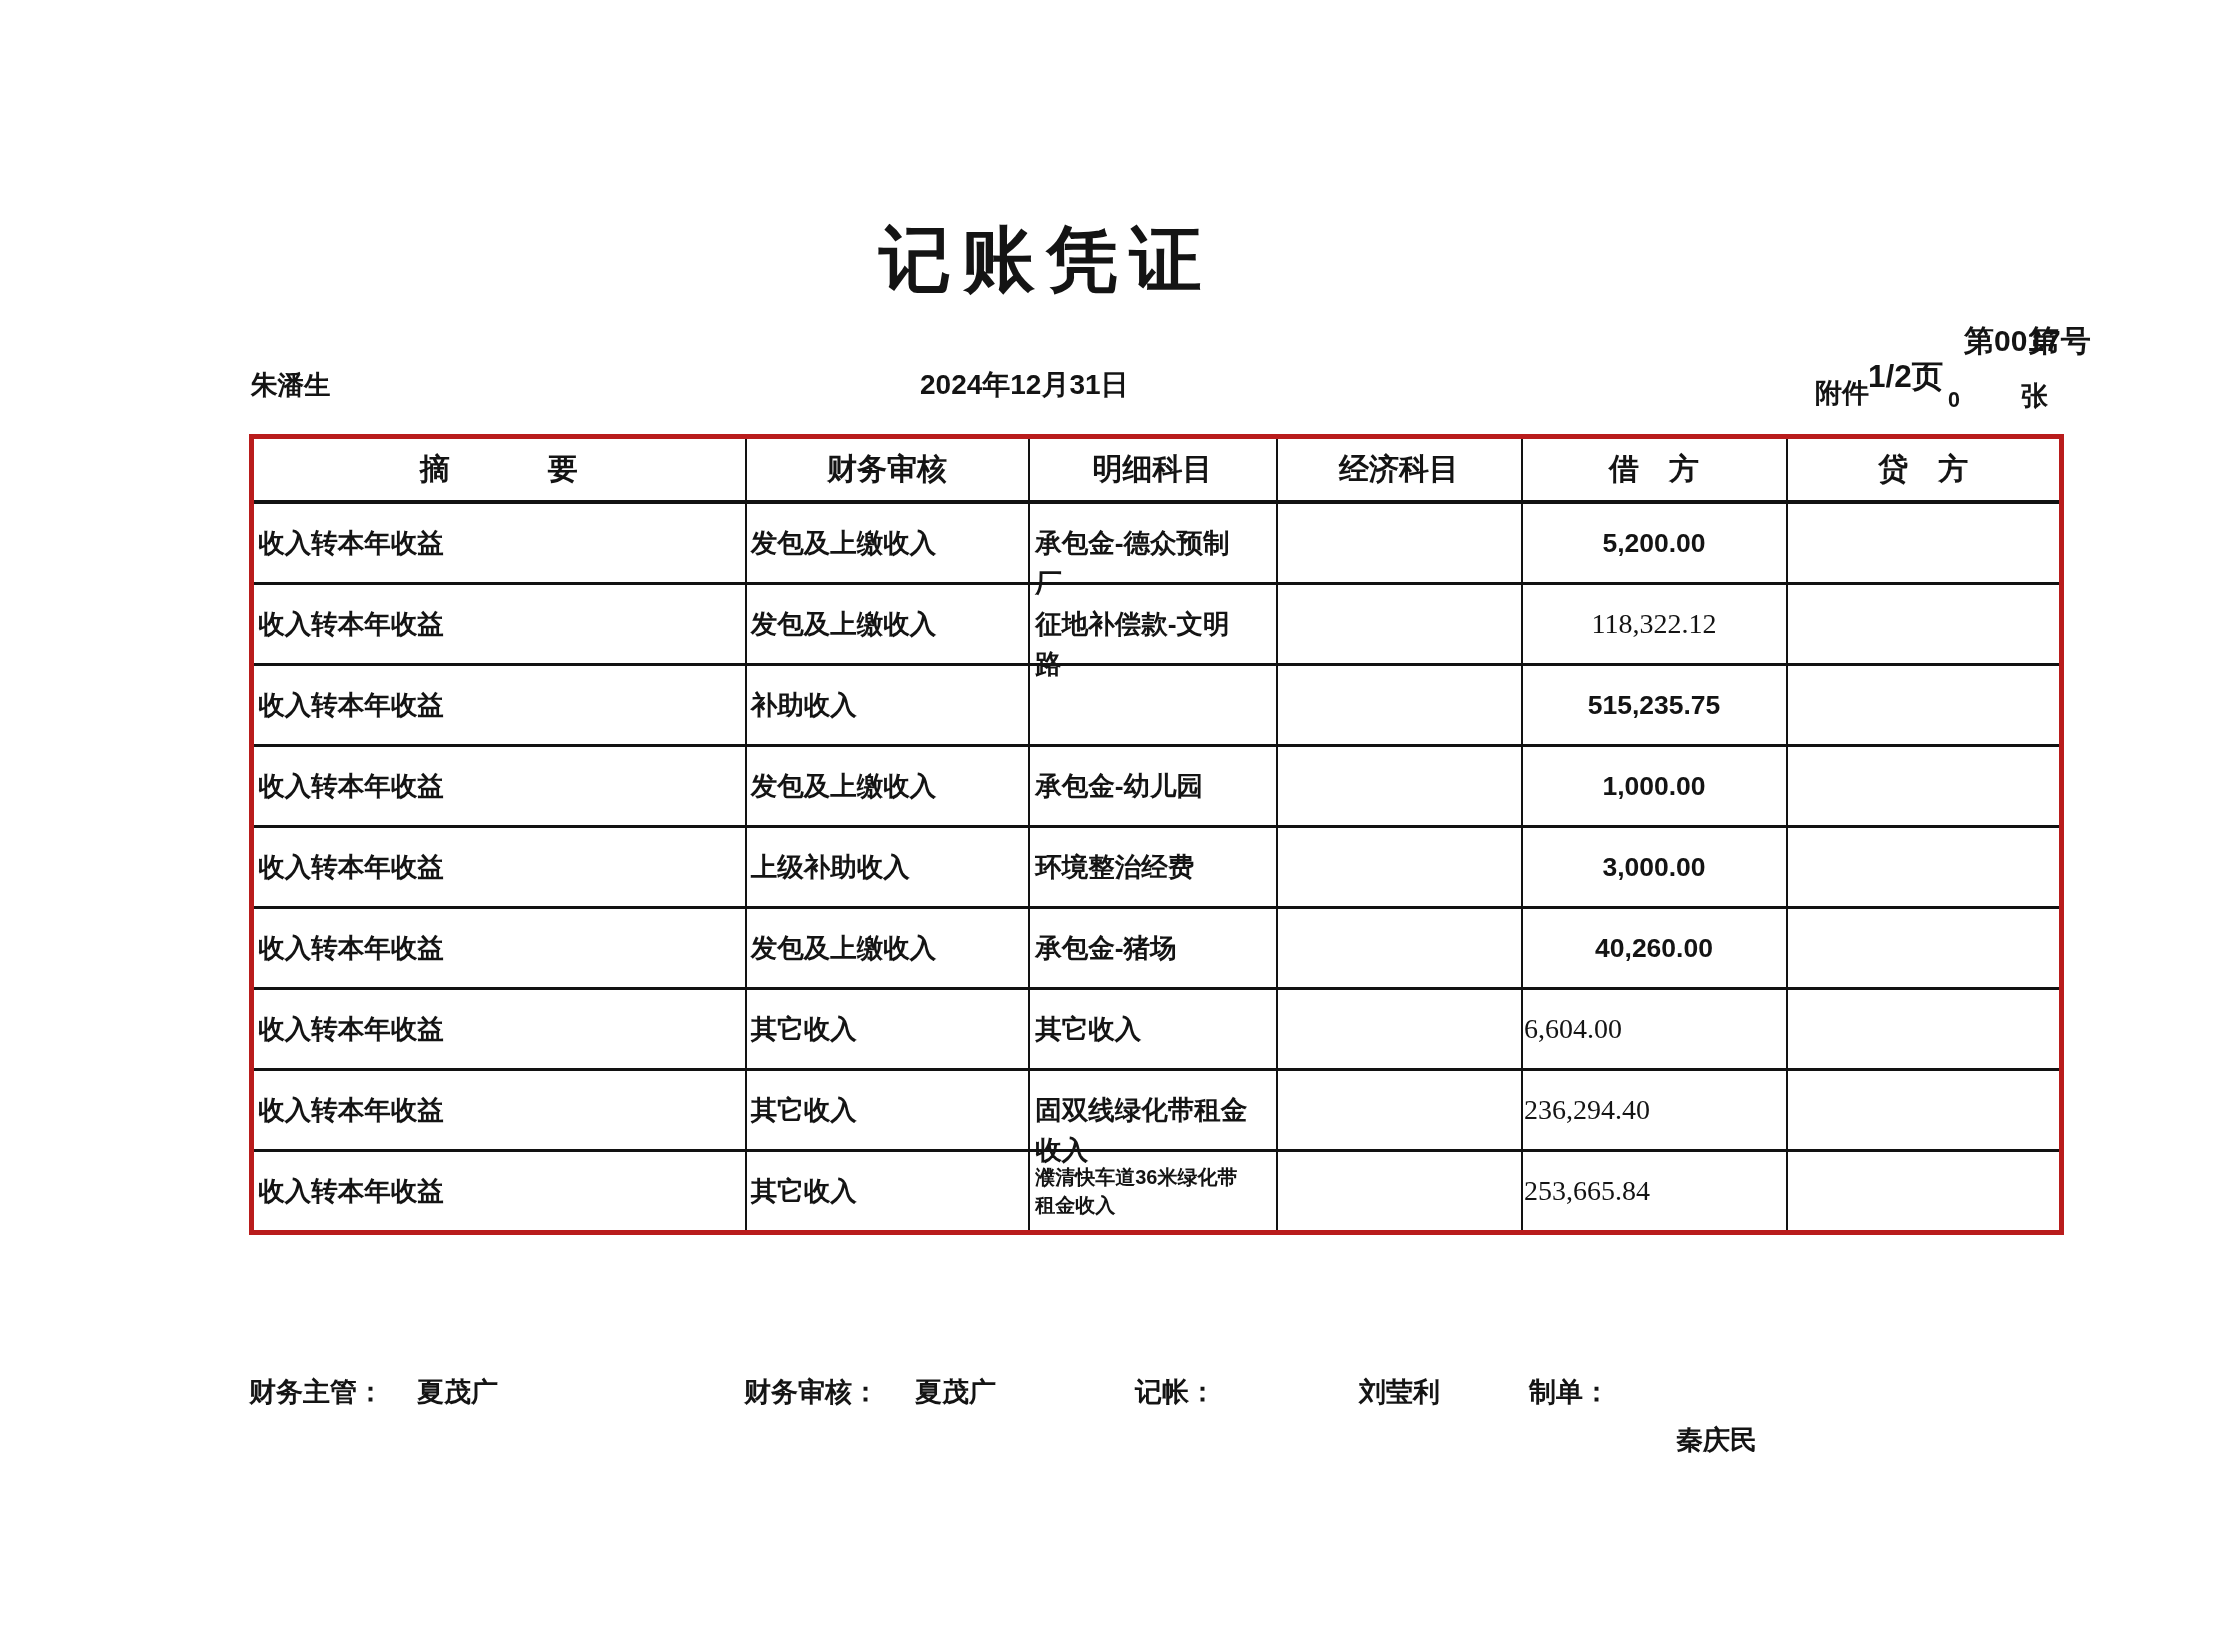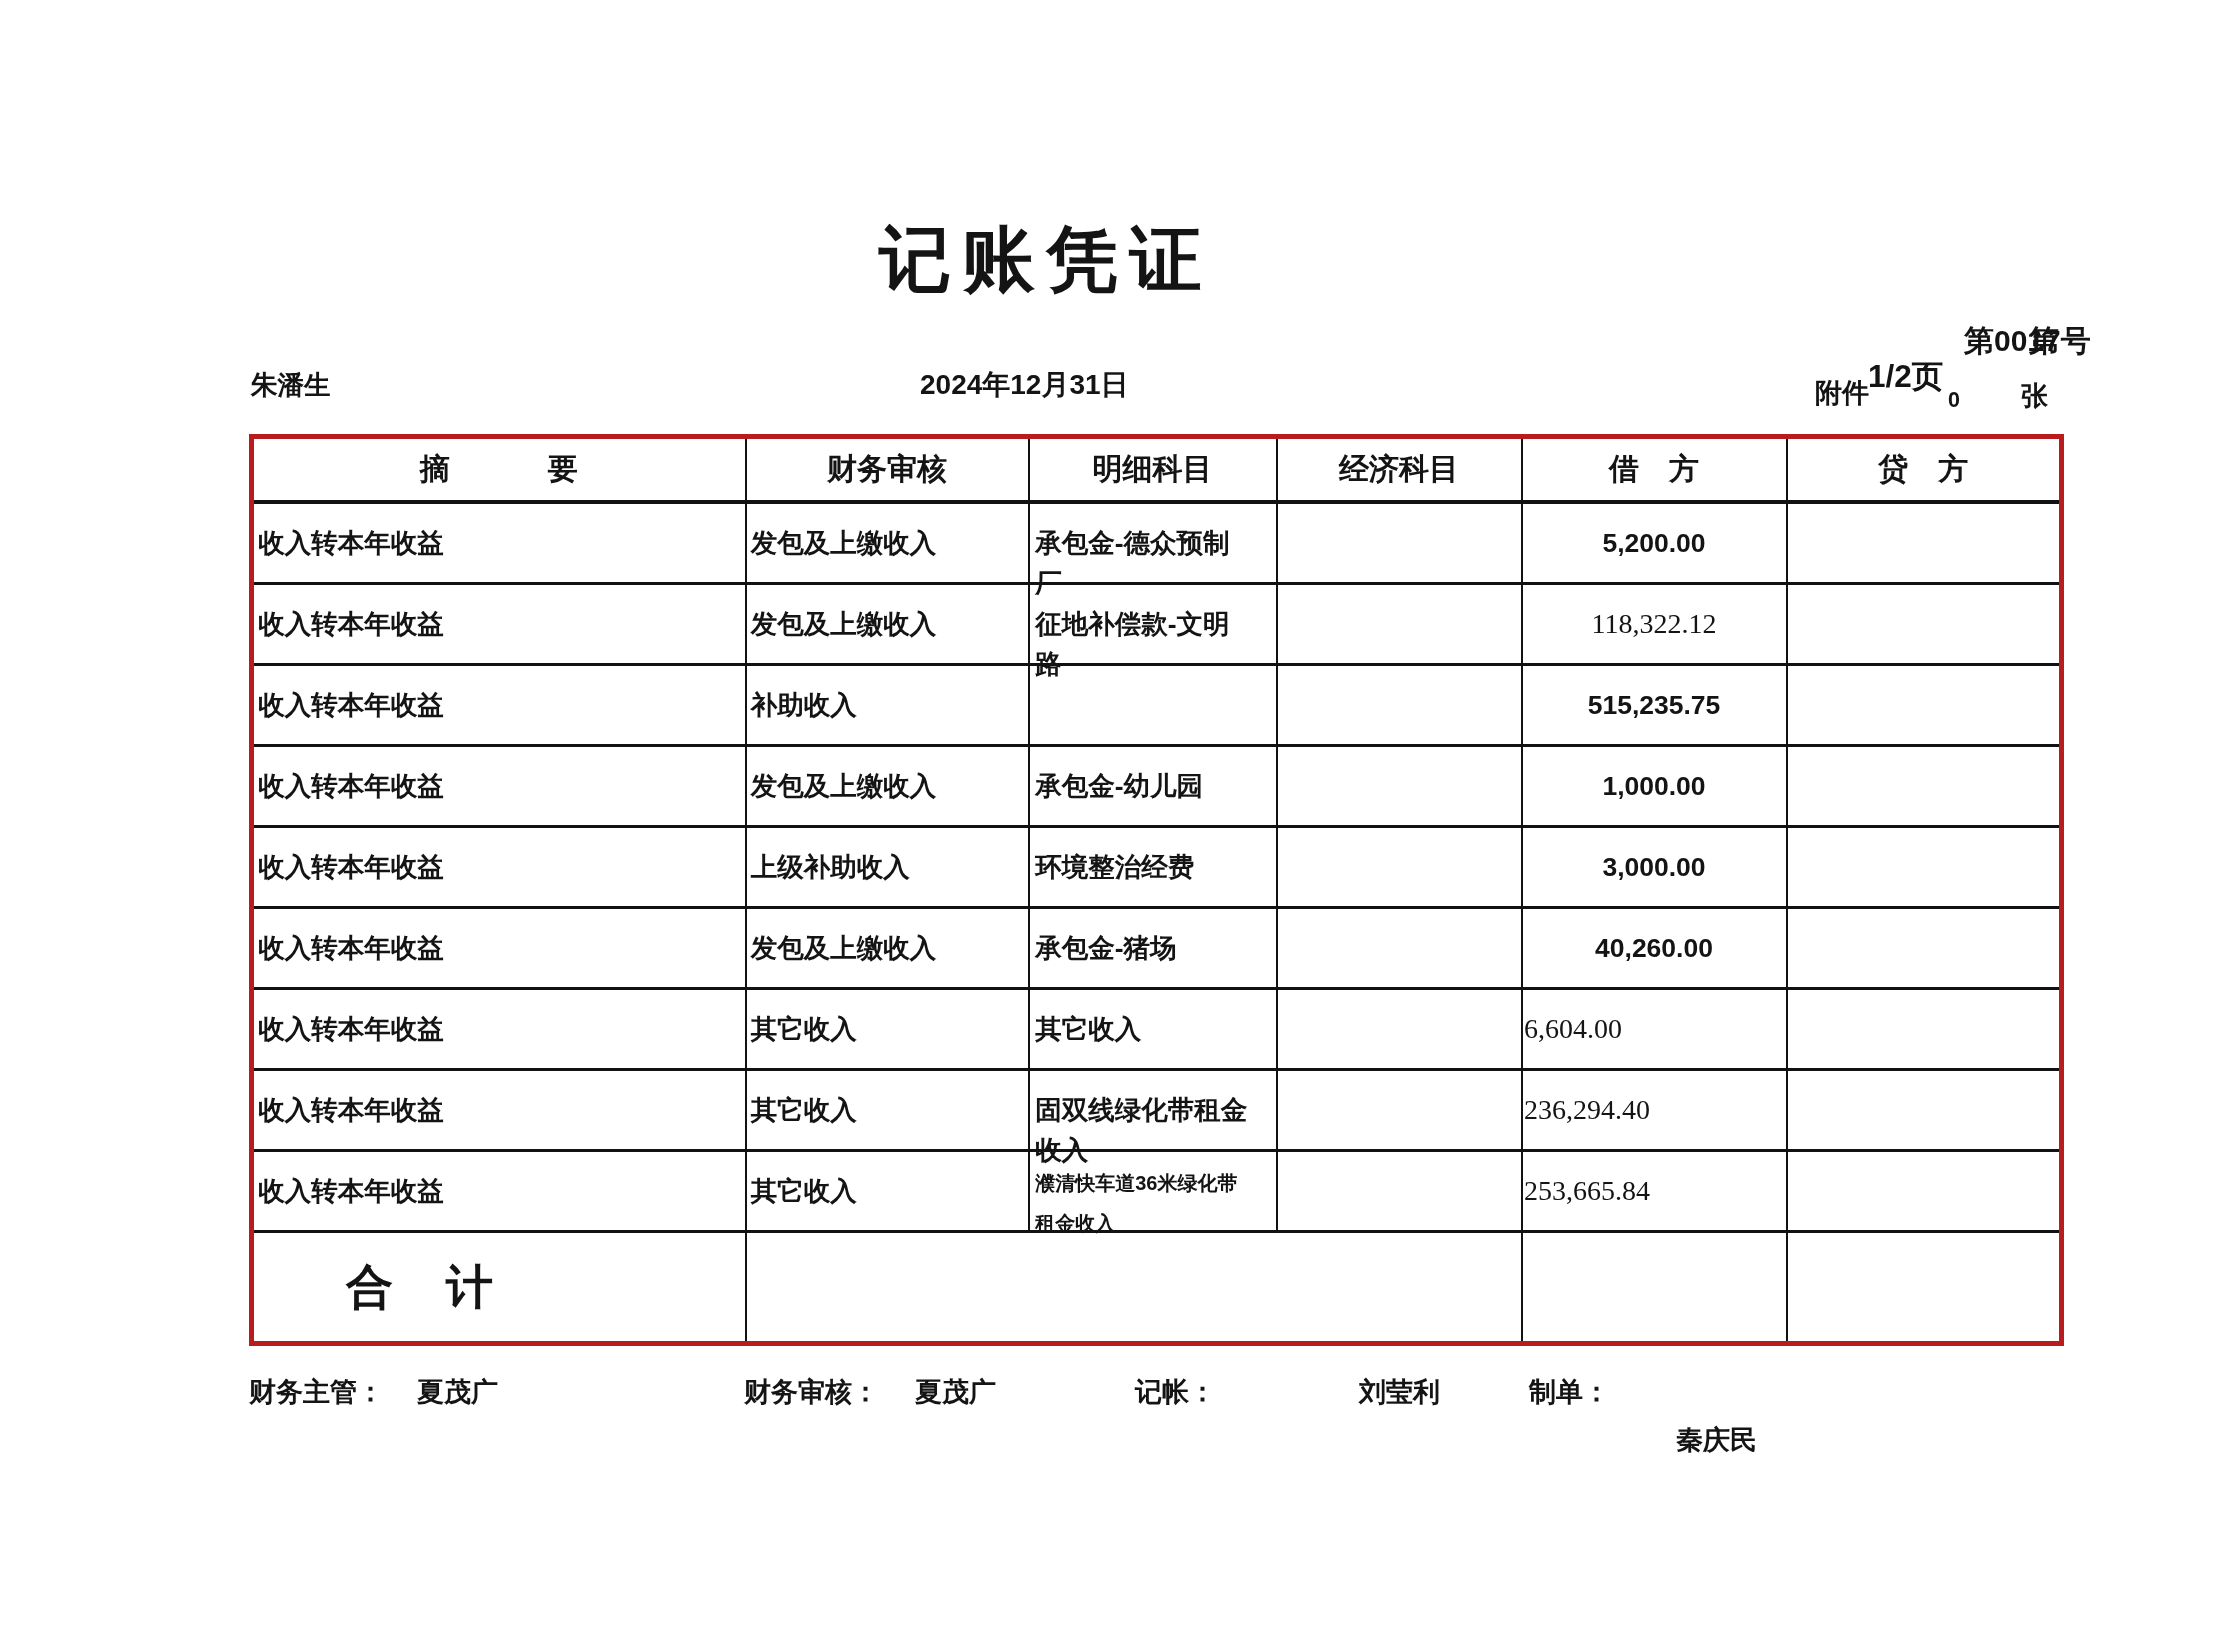--- a/index.html
+++ b/index.html
@@ -48,21 +48,21 @@
   th.h-sum { letter-spacing:34px; padding-left:34px; }
   tbody td { height:76px; font-size:26.5px; font-weight:bold; }
   td.c-sum, td.c-gl { text-align:left; padding-left:4.3px; }
   td.c-det { position:relative; padding:0; }
   td.c-det .txt {
     position:absolute; left:5.7px; right:-43px; top:50%;
     transform:translateY(-20px); line-height:40px;
     white-space:pre-line; z-index:2; text-align:left;
   }
   tbody tr:nth-child(9) td.c-det .txt {
-    font-size:20px; line-height:40px; transform:translateY(-28px);
+    font-size:20px; line-height:28px; transform:translateY(-28px);
   }
   td.c-deb { text-align:center; }
   tbody tr:nth-child(2) td.c-deb,
   tbody tr:nth-child(7) td.c-deb,
   tbody tr:nth-child(8) td.c-deb,
   tbody tr:nth-child(9) td.c-deb {
     font-family:"Liberation Serif", serif; font-weight:normal; font-size:28px;
   }
   tbody tr:nth-child(7) td.c-deb,
   tbody tr:nth-child(8) td.c-deb,
@@ -209,26 +209,20 @@
         <td class="c-sum">收入转本年收益</td>
         <td class="c-gl">其它收入</td>
         <td class="c-det">
             <div class="txt">濮清快车道36米绿化带
 租金收入</div>
           </td>
         <td class="c-eco"></td>
         <td class="c-deb">253,665.84</td>
         <td class="c-cre"></td>
       </tr>
-      <tr class="total-row">
-        <td class="t-sum">合 计</td>
-        <td colspan="3"></td>
-        <td class="t-deb"></td>
-        <td class="t-cre"></td>
-      </tr>
     </tbody>
   </table>
 
   <div class="footer">
     <span class="f-sup-l">财务主管：</span>
     <span class="f-sup-n">夏茂广</span>
     <span class="f-aud-l">财务审核：</span>
     <span class="f-aud-n">夏茂广</span>
     <span class="f-bk-l">记帐：</span>
     <span class="f-bk-n">刘莹利</span>

